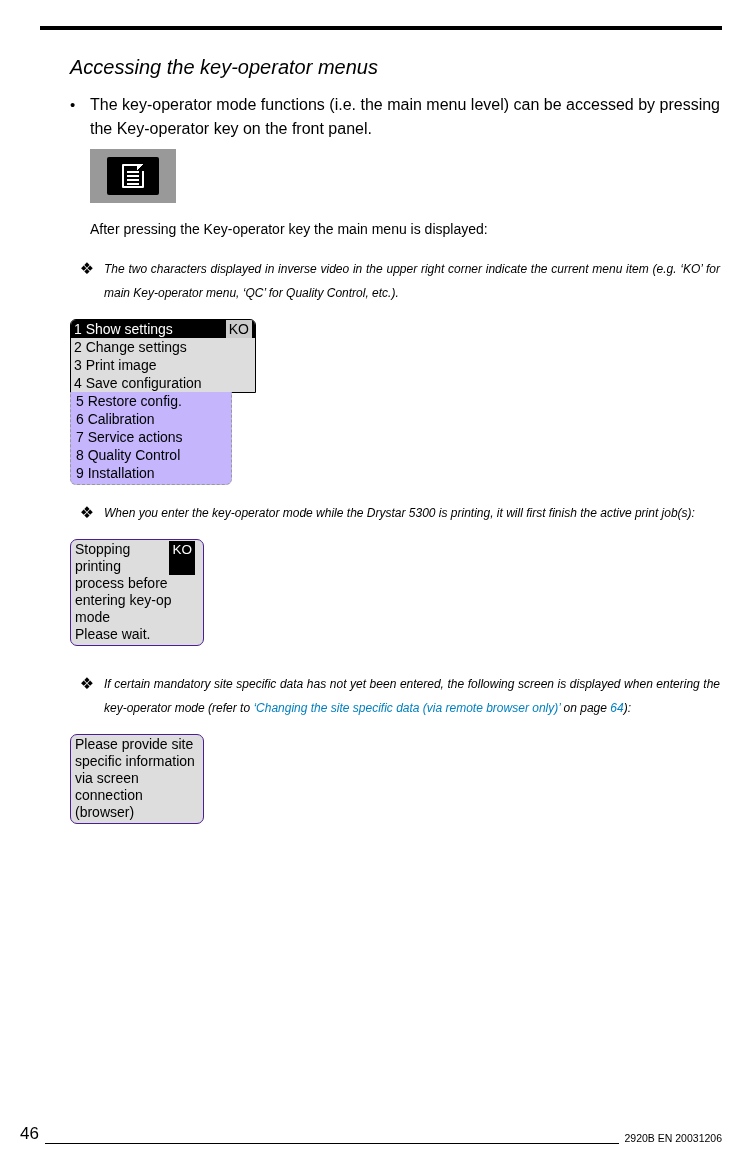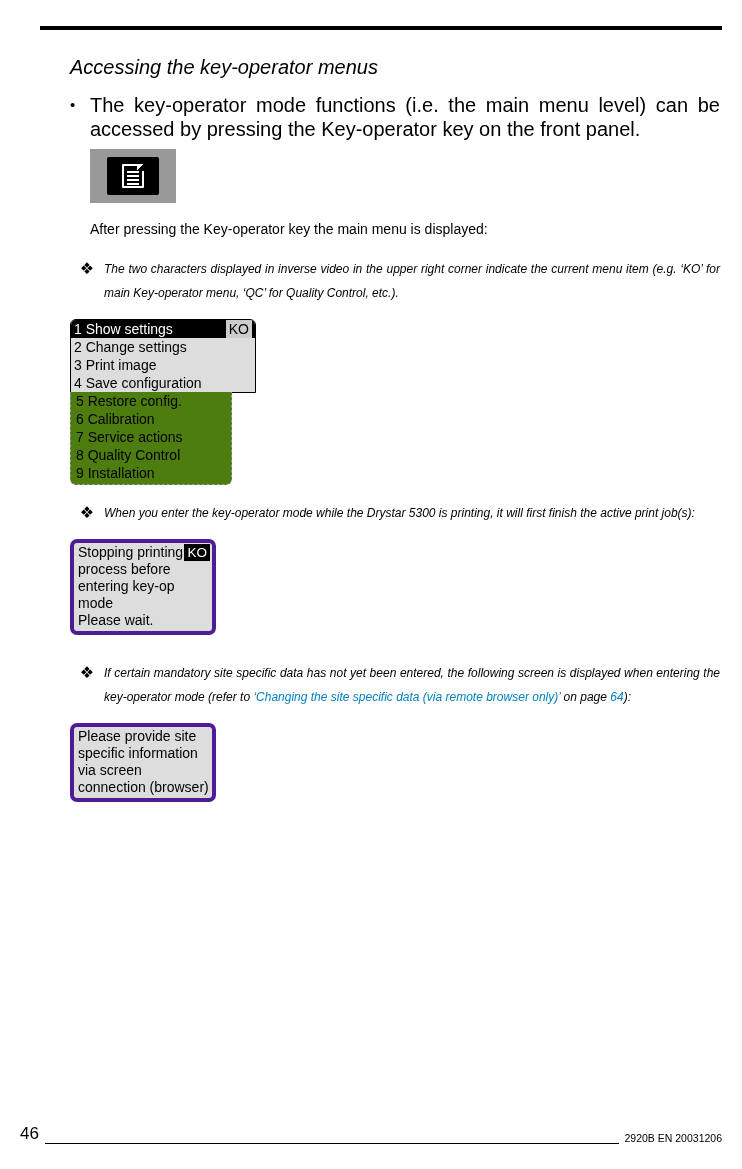--- a/index.html
+++ b/index.html
@@ -32,21 +32,21 @@
     margin-bottom: 14px;
   }
   .bullet-block { display: flex; margin-bottom: 8px; }
   .bullet-block .mark {
     width: 20px;
     flex: 0 0 20px;
     font-size: 15px;
     line-height: 24px;
   }
   .bullet-block .para {
-    font-size: 20px;
+    font-size: 16px;
     line-height: 24px;
     text-align: justify;
   }
   .plain-para {
     font-size: 14px;
     line-height: 24px;
     margin-left: 20px;
     margin-top: 6px;
     margin-bottom: 16px;
   }
@@ -129,32 +129,32 @@
     color: #000;
     padding: 0 3px;
     margin-left: 3px;
   }
   .lcd-bottom {
     width: 162px;
     border-left: 1px dashed #999;
     border-right: 1px dashed #999;
     border-bottom: 1px dashed #999;
     border-radius: 0 0 6px 6px;
-    background: #4d7c0f;
+    background: #c4b5fd;
     padding-bottom: 2px;
     margin-top: -1px;
   }
   .lcd-bottom .lcd-row { padding: 0 5px; }
   .lcd-single {
-    width: 146px;
-    border: 4px solid #4c1d95;
+    width: 134px;
+    border: 1px solid #4c1d95;
     border-radius: 7px;
     overflow: hidden;
     background: #ddd;
-    padding: 1px 2px 2px 2px;
+    padding: 1px 8px 2px 2px;
   }
   .lcd-single .row1 { display: flex; justify-content: space-between; }
   .ko-badge {
     background: #000;
     color: #fff;
     padding: 0 3px;
     font-size: 13.5px;
   }
   .lcd-single .txt { font-size: 14px; line-height: 17px; padding-left: 2px; }
   .footer {

